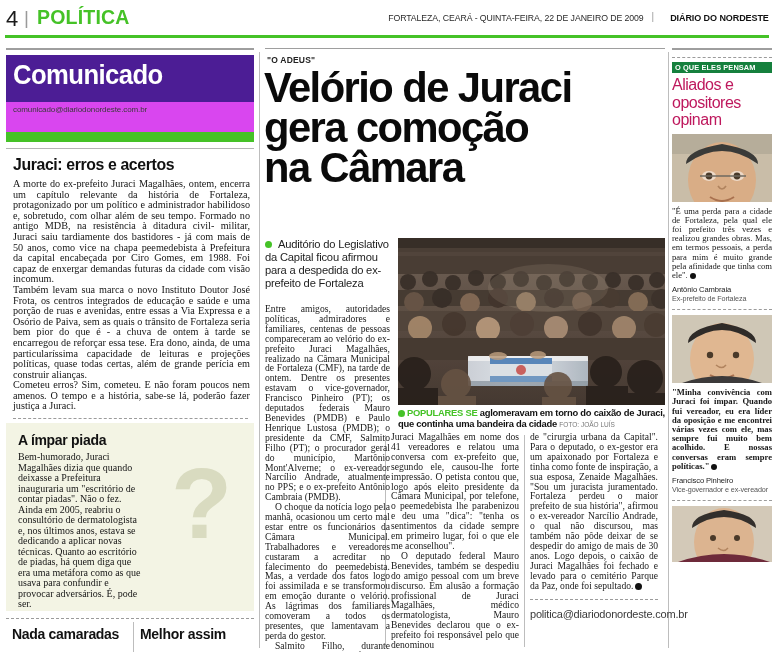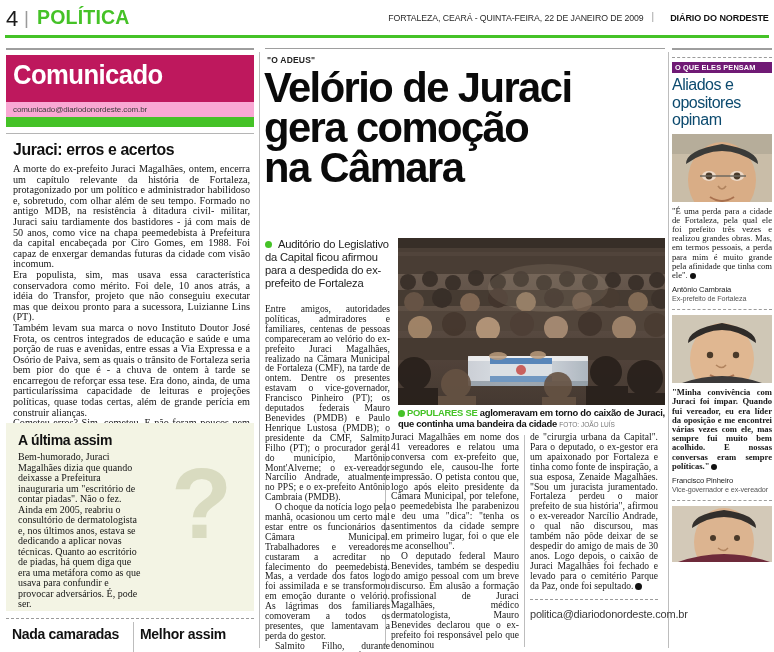--- a/index.html
+++ b/index.html
@@ -51,30 +51,30 @@
     background:#45c227;
   }
 
   
   .vrule { position:absolute; width:1px; background:#bdbdbd; }
 
   
   .colL { position:absolute; left:6px; top:48px; width:248px; }
   .com-toprule { width:248px; height:2px; background:#9e9e9e; margin-bottom:5px; }
   .com-band {
-    width:248px; height:47px; background:#be185d; position:relative;
+    width:248px; height:47px; background:#4c1d95; position:relative;
   }
   .com-band-title {
     position:absolute; left:7px; top:5px;
     font-family:"Liberation Sans", sans-serif; font-size:27px;
     font-weight:bold; color:#ffffff; letter-spacing:-0.6px;
     transform:scaleX(0.95); transform-origin:left center;
   }
   .com-email {
-    width:248px; height:15px; background:#f9a8d4;
+    width:248px; height:30px; background:#d946ef;
     font-family:"Liberation Sans", sans-serif; font-size:8px;
     color:#3a3a3a; padding:3px 0 0 7px; letter-spacing:-0.1px;
   }
   .com-bar2 { width:248px; height:10px; background:#45c227; }
   .com-thinrule { width:248px; height:1px; background:#b5b5b5; margin-top:6px; }
 
   .colL-head {
     font-family:"Liberation Sans", sans-serif;
     font-size:16.5px; font-weight:bold; color:#111;
     margin:6px 0 5px 7px; letter-spacing:-0.4px;
@@ -210,30 +210,30 @@
   .comente-mail {
     font-family:"Liberation Sans", sans-serif; font-size:11px;
     color:#3a3a3a; margin-top:1px; letter-spacing:-0.2px;
   }
 
   
   .colR { position:absolute; left:672px; top:48px; width:100px; }
   .r-toprule { width:100px; height:2px; background:#9e9e9e; }
   .r-dash { width:100px; border-top:1px dashed #9b9b9b; margin-top:7px; }
   .r-band {
-    width:100px; height:11px; background:#701a75; margin-top:4px; position:relative;
+    width:100px; height:11px; background:#15803d; margin-top:4px; position:relative;
   }
   .r-band span {
     position:absolute; left:3px; top:1px;
     font-family:"Liberation Sans", sans-serif; font-size:7.4px;
     font-weight:bold; color:#ffffff; letter-spacing:0.1px;
   }
   .r-title {
     font-family:"Liberation Sans", sans-serif; font-size:16px;
-    line-height:17.5px; color:#0c4a6e; font-weight:normal;
+    line-height:17.5px; color:#be185d; font-weight:normal;
     letter-spacing:-0.5px; margin-top:3px;
   }
   .r-photo { width:100px; height:68px; margin-top:5px; overflow:hidden; background:#8a7b6e; }
   .r-quote {
     font-family:"Liberation Serif", serif; font-size:8.6px;
     line-height:9.2px; color:#171717; text-align:justify; margin-top:5px;
   }
   .r-quote p { margin:0; }
   .r-quote.bold { font-weight:bold; }
   .r-name {
@@ -275,31 +275,30 @@
     <div class="com-band">
       <div class="com-band-title">Comunicado</div>
     </div>
     <div class="com-email">comunicado@diariodonordeste.com.br</div>
     <div class="com-bar2"></div>
     <div class="com-thinrule"></div>
 
     <div class="colL-head">Juraci: erros e acertos</div>
     <div class="colL-body">
       <p>A morte do ex-prefeito Juraci Magalhães, ontem, encerra um capítulo relevante da história de Fortaleza, protagonizado por um político e administrador habilidoso e, sobretudo, com olhar além de seu tempo. Formado no antigo MDB, na resistência à ditadura civil- militar, Juraci saiu tardiamente dos bastidores - já com mais de 50 anos, como vice na chapa peemedebista à Prefeitura da capital encabeçada por Ciro Gomes, em 1988. Foi capaz de enxergar demandas futuras da cidade com visão incomum.</p>
-      <p>Era populista, sim, mas usava essa característica conservadora como mérito. Foi dele, 10 anos atrás, a idéia do Transfor, projeto que não conseguiu executar mas que deixou pronto para a sucessora, Luizianne Lins (PT).</p>
       <p>Também levam sua marca o novo Instituto Doutor José Frota, os centros integrados de educação e saúde e uma porção de ruas e avenidas, entre essas a Via Expressa e a Osório de Paiva, sem as quais o trânsito de Fortaleza seria bem pior do que é - a chuva de ontem à tarde se encarregou de reforçar essa tese. Era dono, ainda, de uma particularíssima capacidade de leituras e projeções políticas, quase todas certas, além de grande perícia em construir alianças.</p>
       <p>Cometeu erros? Sim, cometeu. E não foram poucos nem amenos. O tempo e a história, sabe-se lá, poderão fazer justiça a Juraci.</p>
     </div>
     <div class="dashrule"></div>
   </div>
 
   <div class="piada-box">
     <div class="qmark">?</div>
     <div class="piada-inner">
-      <div class="piada-title">A última assim</div>
+      <div class="piada-title">A ímpar piada</div>
       <div class="piada-body">
         <p>Bem-humorado, Juraci Magalhães dizia que quando deixasse a Prefeitura inauguraria um "escritório de contar piadas". Não o fez. Ainda em 2005, reabriu o consultório de dermatologista e, nos últimos anos, estava se dedicando a aplicar novas técnicas. Quanto ao escritório de piadas, há quem diga que era uma metáfora como as que usava para confundir e provocar adversários. É, pode ser.</p>
       </div>
     </div>
   </div>
 
   <div class="bottom-dash"></div>
   <div class="bottom-head" style="left:12px;">Nada camaradas</div>
   <div class="bottom-head" style="left:140px;">Melhor assim</div>
   <div class="vrule" style="left:133px; top:622px; height:30px;"></div>

